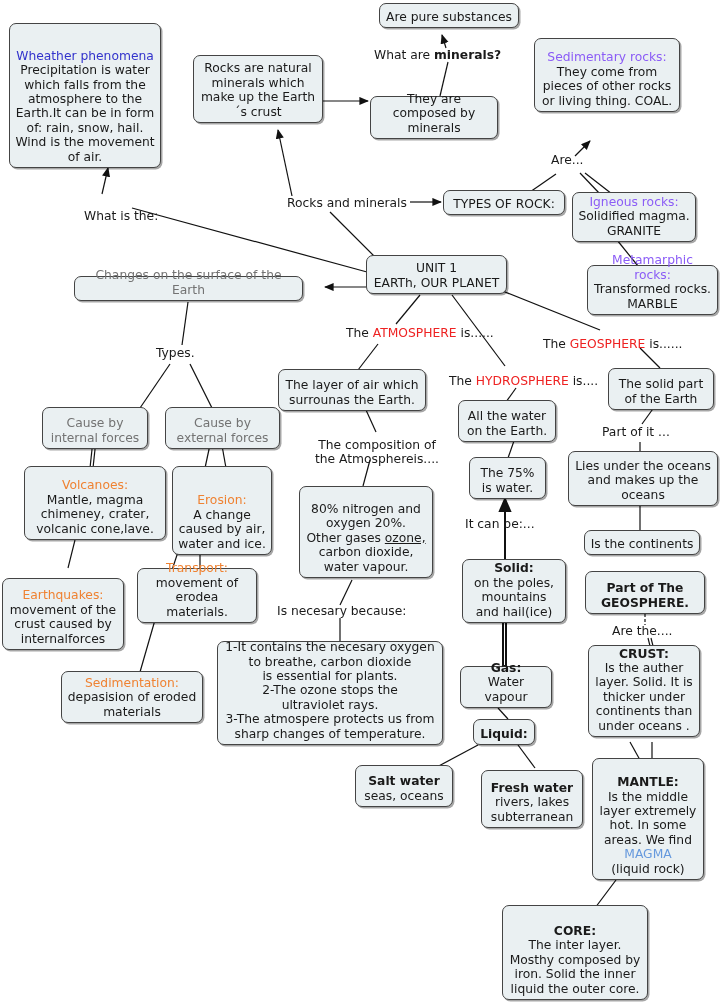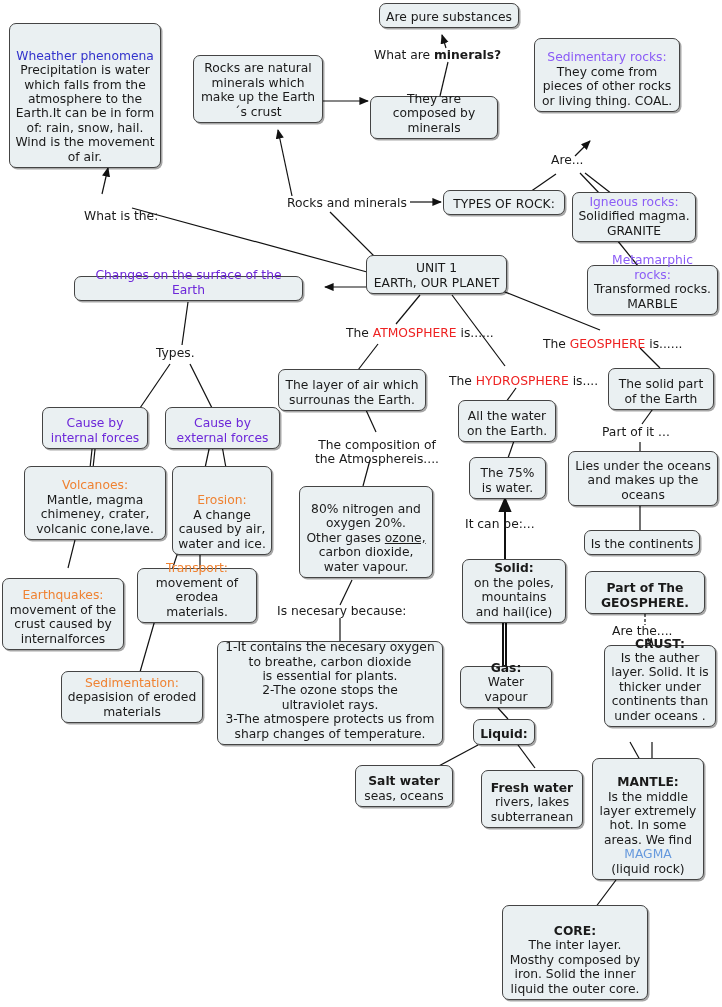--- a/index.html
+++ b/index.html
@@ -37,21 +37,21 @@
     justify-content: flex-end;
     align-items: center;
     z-index: 3;
   }
   .node .ttl { display: block; width: 100%; }
   .t-blue   { color: #3333cc; }
   .t-green  { color: #8b5cf6; }
   .t-orange { color: #ef8232; }
   .t-lblue  { color: #6699dd; }
   .bold { font-weight: bold; }
-  .node.all-orange { color: #6d28d9; }
+  .node.all-orange { color: #737373; }
   .lbl {
     position: absolute;
     font-size: 12.3px;
     line-height: 14.4px;
     color: #1a1a1a;
     background: transparent;
     text-align: center;
     white-space: nowrap;
     z-index: 4;
   }
@@ -306,21 +306,21 @@
 
   <div class="node" style="left:584px; top:530px; width:116px; height:25px;">
     <span class="ttl">Is the continents</span>
   </div>
 
   <div class="node" style="left:585px; top:571px; width:120px; height:43px;">
     <span class="ttl bold">Part of The</span>
     <span class="ttl bold">GEOSPHERE.</span>
   </div>
 
-  <div class="node" style="left:604px; top:645px; width:112px; height:82px;">
+  <div class="node" style="left:588px; top:645px; width:112px; height:92px;">
     <span class="ttl bold">CRUST:</span>
     <span class="ttl">Is the auther layer. Solid. It  is thicker under continents than under oceans .</span>
   </div>
 
   <div class="node" style="left:592px; top:758px; width:112px; height:122px;">
     <span class="ttl bold">MANTLE:</span>
     <span class="ttl">Is the middle</span>
     <span class="ttl">layer extremely</span>
     <span class="ttl">hot. In some</span>
     <span class="ttl">areas. We find</span>

